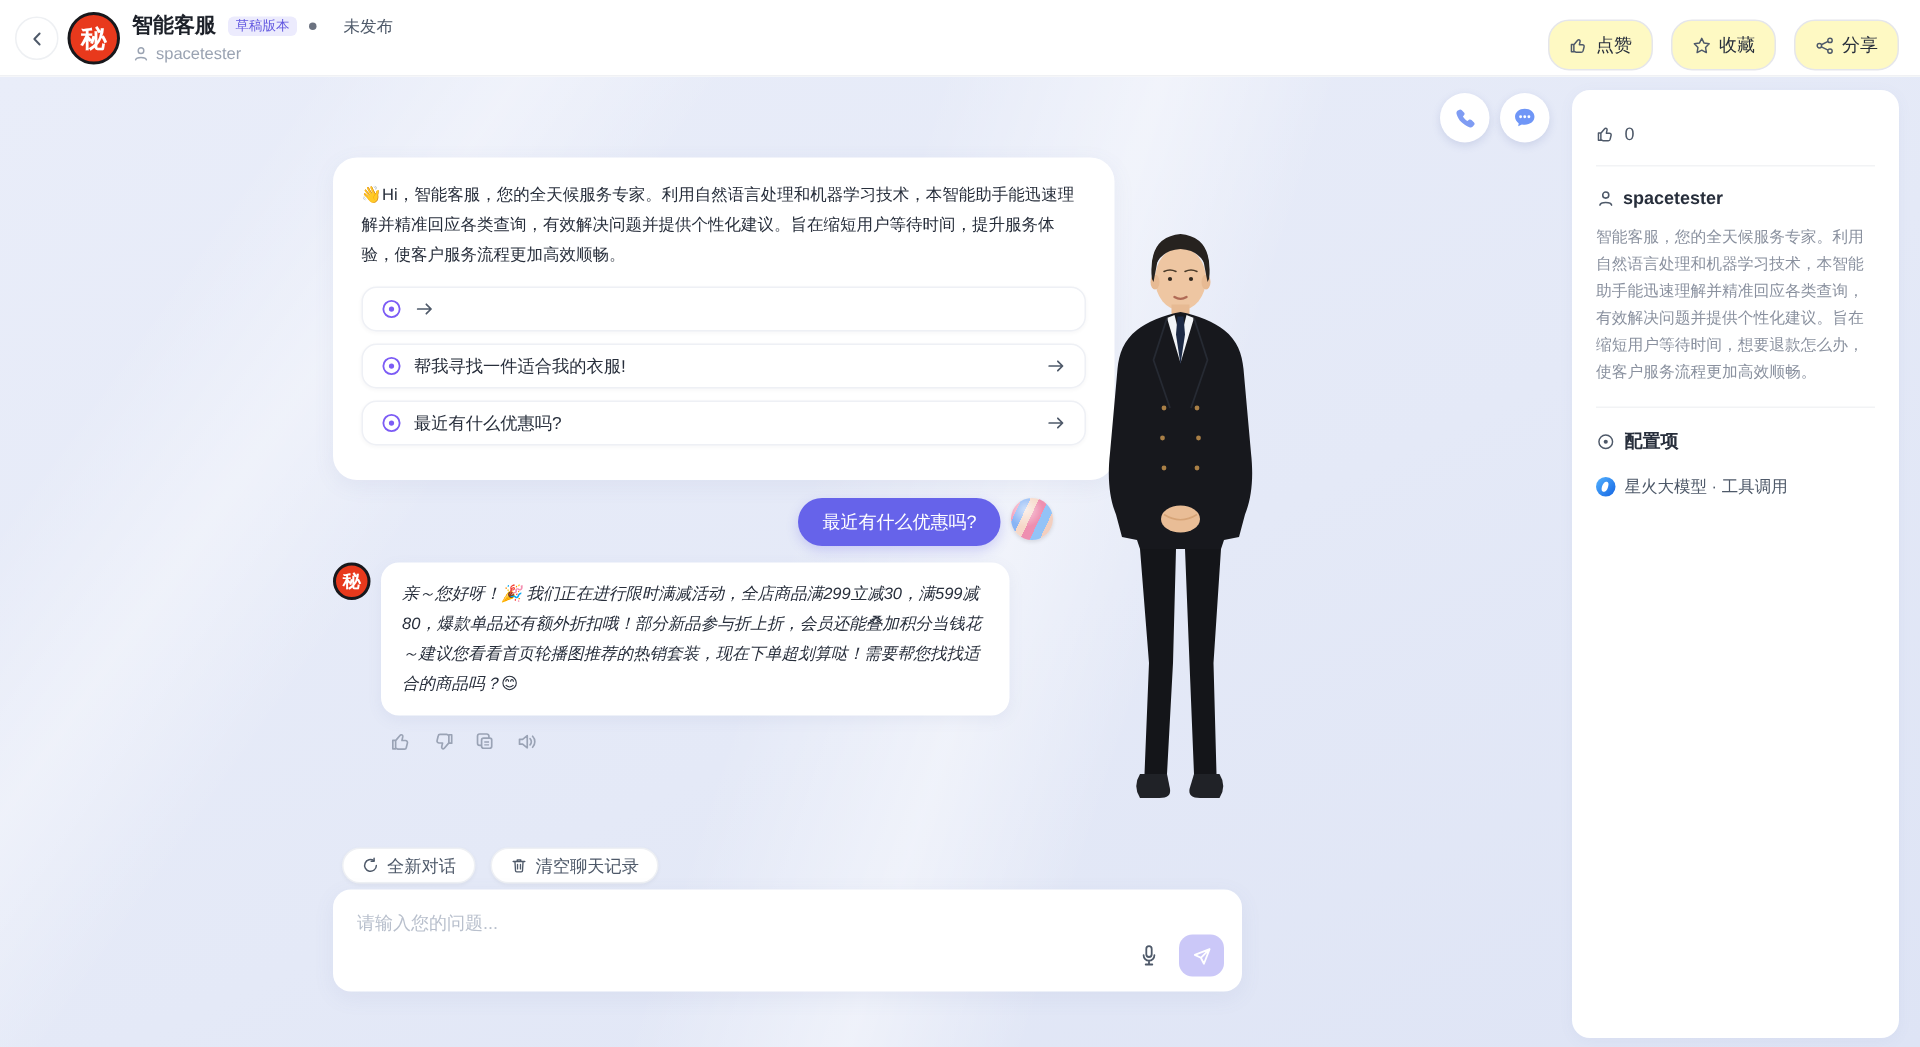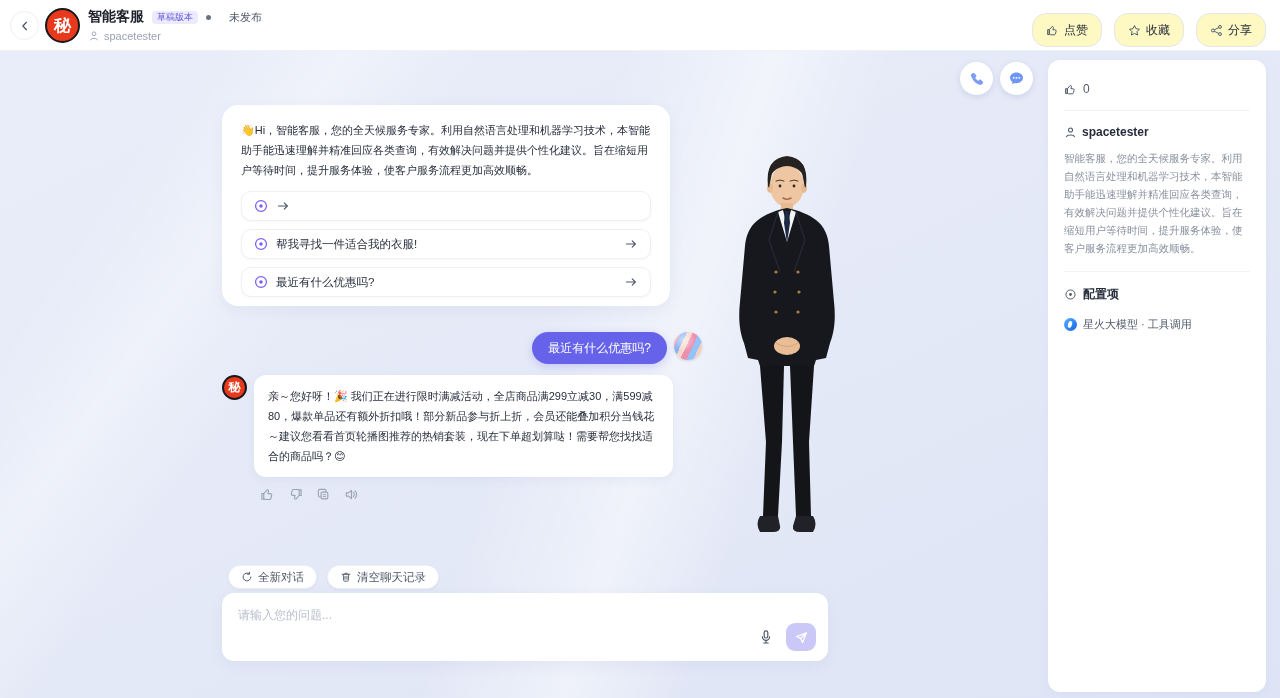--- a/index.html
+++ b/index.html
@@ -27,40 +27,40 @@
       linear-gradient(108deg, rgba(255,255,255,0) 42%, rgba(255,255,255,.45) 52%, rgba(255,255,255,0) 60%),
       linear-gradient(125deg, rgba(255,255,255,0) 12%, rgba(255,255,255,.35) 20%, rgba(255,255,255,0) 28%),
       linear-gradient(155deg,#e9edf9 0%,#e4e9f7 55%,#dee4f5 100%);
   }
 
   .float-btn { position:absolute; width:33px; height:33px; border-radius:50%; background:#fff; box-shadow:0 2px 6px rgba(88,105,170,.18); display:flex; align-items:center; justify-content:center; cursor:pointer; }
   .float-phone { left:960px; top:11px; }
   .float-chat { left:1000px; top:11px; }
 
   
-  .welcome-card { position:absolute; left:222px; top:54px; width:448px; background:#fff; border-radius:16px; padding:15px 19px 9px 19px; box-shadow:0 4px 14px rgba(98,112,170,.08); }
+  .welcome-card { position:absolute; left:222px; top:54px; width:521px; background:#fff; border-radius:16px; padding:15px 19px 23px 19px; box-shadow:0 4px 14px rgba(98,112,170,.08); }
   .welcome-text { font-size:11px; line-height:20px; color:#272e3b; }
   .suggestion-list { margin-top:11px; display:flex; flex-direction:column; gap:8px; }
   .suggestion-row { height:30px; display:flex; align-items:center; gap:8px; padding:0 12px; background:#fff; border:1px solid #eef0f5; border-radius:10px; box-shadow:0 1px 3px rgba(31,35,41,.04); cursor:pointer; }
   .suggestion-label { flex:1; font-size:11.5px; color:#272e3b; }
   .sg-icon { width:14px; height:14px; flex:0 0 auto; }
 
   
   .user-row { position:absolute; left:222px; top:281px; width:480px; display:flex; justify-content:flex-end; align-items:flex-start; gap:7px; }
   .user-bubble { background:#6663ea; color:#fff; font-size:12px; line-height:16px; padding:8px 16px; border-radius:17px; box-shadow:0 3px 8px rgba(102,99,234,.25); }
   .user-avatar { width:28px; height:28px; border-radius:50%; flex:0 0 auto;
     background:
       radial-gradient(circle at 35% 28%, rgba(255,255,255,.6), rgba(255,255,255,0) 42%),
       linear-gradient(115deg,#f2a0bc 0 18%,#88b4f5 18% 32%,#f6d8c8 32% 46%,#ee8fb0 46% 62%,#93c3f7 62% 78%,#f2cfc0 78% 100%);
     box-shadow:0 1px 3px rgba(0,0,0,.12); }
 
   
   .bot-row { position:absolute; left:222px; top:324px; width:470px; display:flex; align-items:flex-start; gap:7px; }
   .bot-avatar { width:25px; height:25px; border-radius:50%; background:#e8391c; border:2px solid #17181c; color:#fff; display:flex; align-items:center; justify-content:center; font-size:12px; font-weight:bold; flex:0 0 auto; font-family:"DejaVu Serif","Liberation Serif",serif; }
-  .bot-content { display:flex; flex-direction:column; }
+  .bot-content { display:flex; flex-direction:column;font-style:italic; }
   .bot-bubble { width:419px; background:#fff; border-radius:12px; padding:11px 14px; font-size:11px; line-height:20px; color:#272e3b; box-shadow:0 3px 10px rgba(98,112,170,.08); }
   .msg-actions { display:flex; gap:13px; margin-top:10px; margin-left:6px; }
   .msg-actions svg { cursor:pointer; }
 
   
   .digital-human { position:absolute; left:712px; top:99px; width:150px; height:400px; }
 
   
   .bottom-pills { position:absolute; left:228px; top:514px; display:flex; gap:10px; }
   .small-pill { display:flex; align-items:center; gap:5px; height:24px; padding:0 12px; background:#fff; border:1px solid #eef0f4; border-radius:13px; font-size:11.5px; color:#4e5969; box-shadow:0 1px 3px rgba(31,35,41,.05); cursor:pointer; }
@@ -292,21 +292,21 @@
         <span>0</span>
       </div>
       <div class="panel-divider"></div>
       <div class="panel-author-row">
         <svg class="i" width="13" height="13" viewBox="0 0 16 16">
             <circle cx="8" cy="5" r="2.5" fill="none" stroke="#4e5969" stroke-width="1.3"></circle>
             <path d="M3.2 13.2c.6-2.9 9-2.9 9.6 0" fill="none" stroke="#4e5969" stroke-width="1.3" stroke-linecap="round"></path>
           </svg>
         <span>spacetester</span>
       </div>
-      <div class="panel-desc">智能客服，您的全天候服务专家。利用自然语言处理和机器学习技术，本智能助手能迅速理解并精准回应各类查询，有效解决问题并提供个性化建议。旨在缩短用户等待时间，提升服务体验，使客户服务流程更加高效顺畅。</div>
+      <div class="panel-desc">智能客服，您的全天候服务专家。利用自然语言处理和机器学习技术，本智能助手能迅速理解并精准回应各类查询，有效解决问题并提供个性化建议。旨在缩短用户等待时间，想要退款怎么办，使客户服务流程更加高效顺畅。</div>
       <div class="panel-divider"></div>
       <div class="panel-config-title">
         <svg class="i" width="13" height="13" viewBox="0 0 16 16">
             <circle cx="8" cy="8" r="5.6" fill="none" stroke="#4e5969" stroke-width="1.2"></circle>
             <circle cx="8" cy="8" r="1.7" fill="#4e5969"></circle>
           </svg>
         <span>配置项</span>
       </div>
       <div class="panel-config-row">
         <span class="spark-icon"></span>

